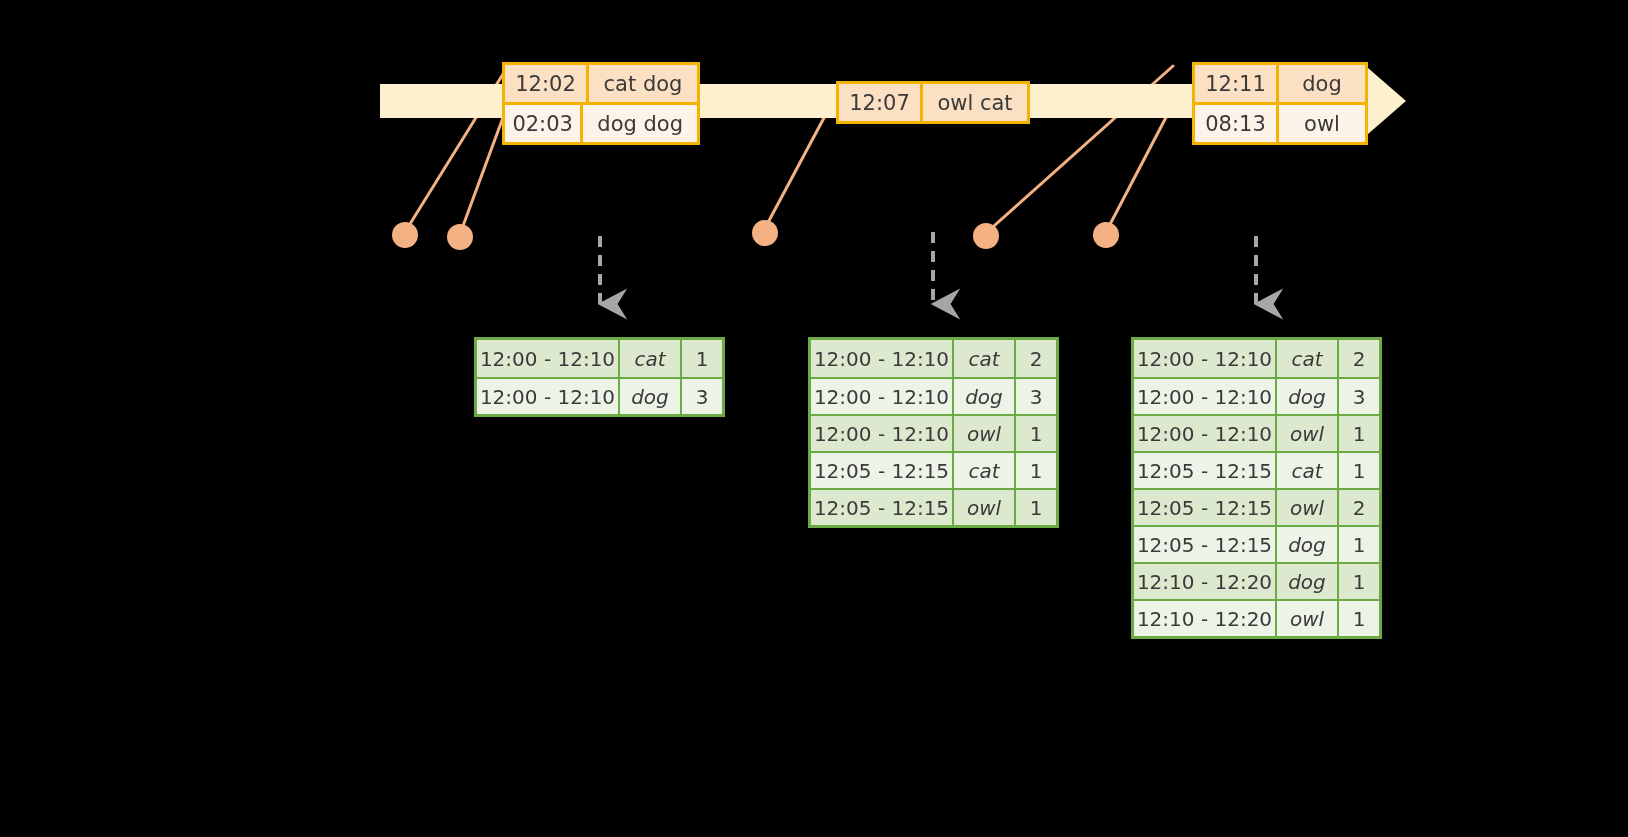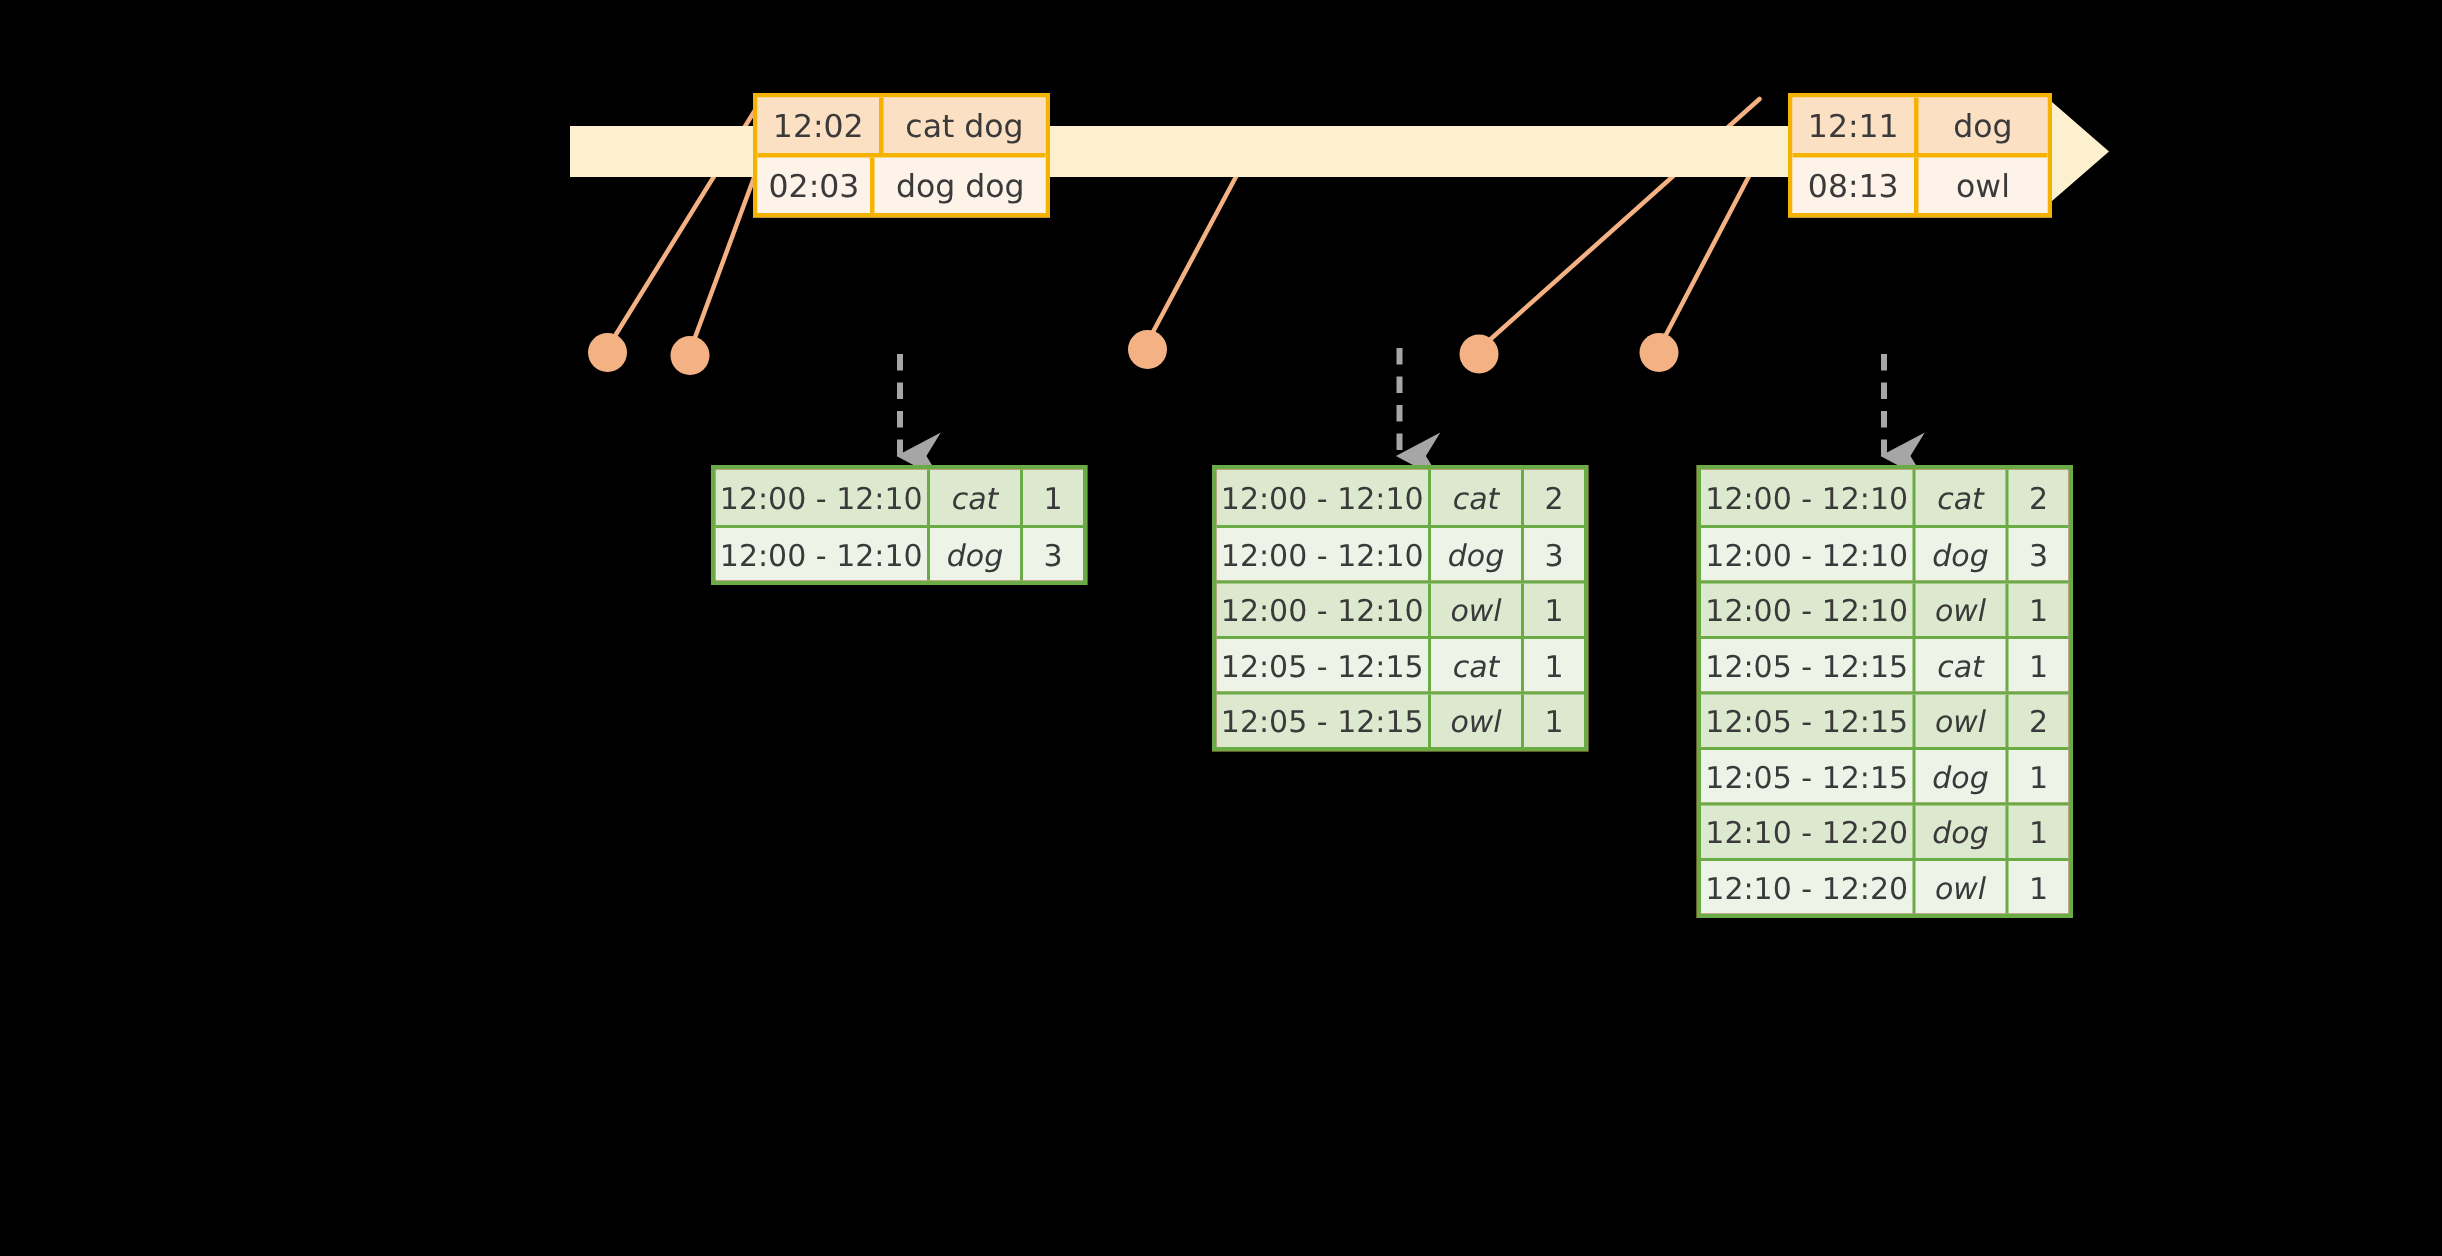--- a/index.html
+++ b/index.html
@@ -90,21 +90,22 @@
 
   #event-box-1 { left: 502px; top: 62px;  width: 198px; }
   #event-box-2 { left: 836px; top: 81px;  width: 194px; }
   #event-box-3 { left: 1168px; top: 62px; width: 176px; margin-left: 24px; }
 
   
   .result-table {
     position: absolute;
     border: 3px solid #6aab46;
     box-sizing: border-box;
-    background: #b91c1c;
+    background: #fca5a5;
+    margin-top: 27px;
   }
   .result-row {
     display: flex;
     box-sizing: border-box;
     height: 37px;
   }
   .result-row + .result-row {
     border-top: 2px solid #6aab46;
   }
   .result-row.shade-a { background: #dde9cf; }
@@ -183,20 +184,26 @@
   <div class="event-box" id="event-box-1">
       <div class="event-row shade-a">
         <div class="event-cell time">12:02</div>
         <div class="event-cell payload">cat dog</div>
       </div>
       <div class="event-row shade-b">
         <div class="event-cell time">02:03</div>
         <div class="event-cell payload">dog dog</div>
       </div>
     </div>
+  <div class="event-box" id="event-box-2">
+      <div class="event-row shade-a">
+        <div class="event-cell time">12:07</div>
+        <div class="event-cell payload">owl cat</div>
+      </div>
+    </div>
   <div class="event-box" id="event-box-3">
       <div class="event-row shade-a">
         <div class="event-cell time">12:11</div>
         <div class="event-cell payload">dog</div>
       </div>
       <div class="event-row shade-b">
         <div class="event-cell time">08:13</div>
         <div class="event-cell payload">owl</div>
       </div>
     </div>

